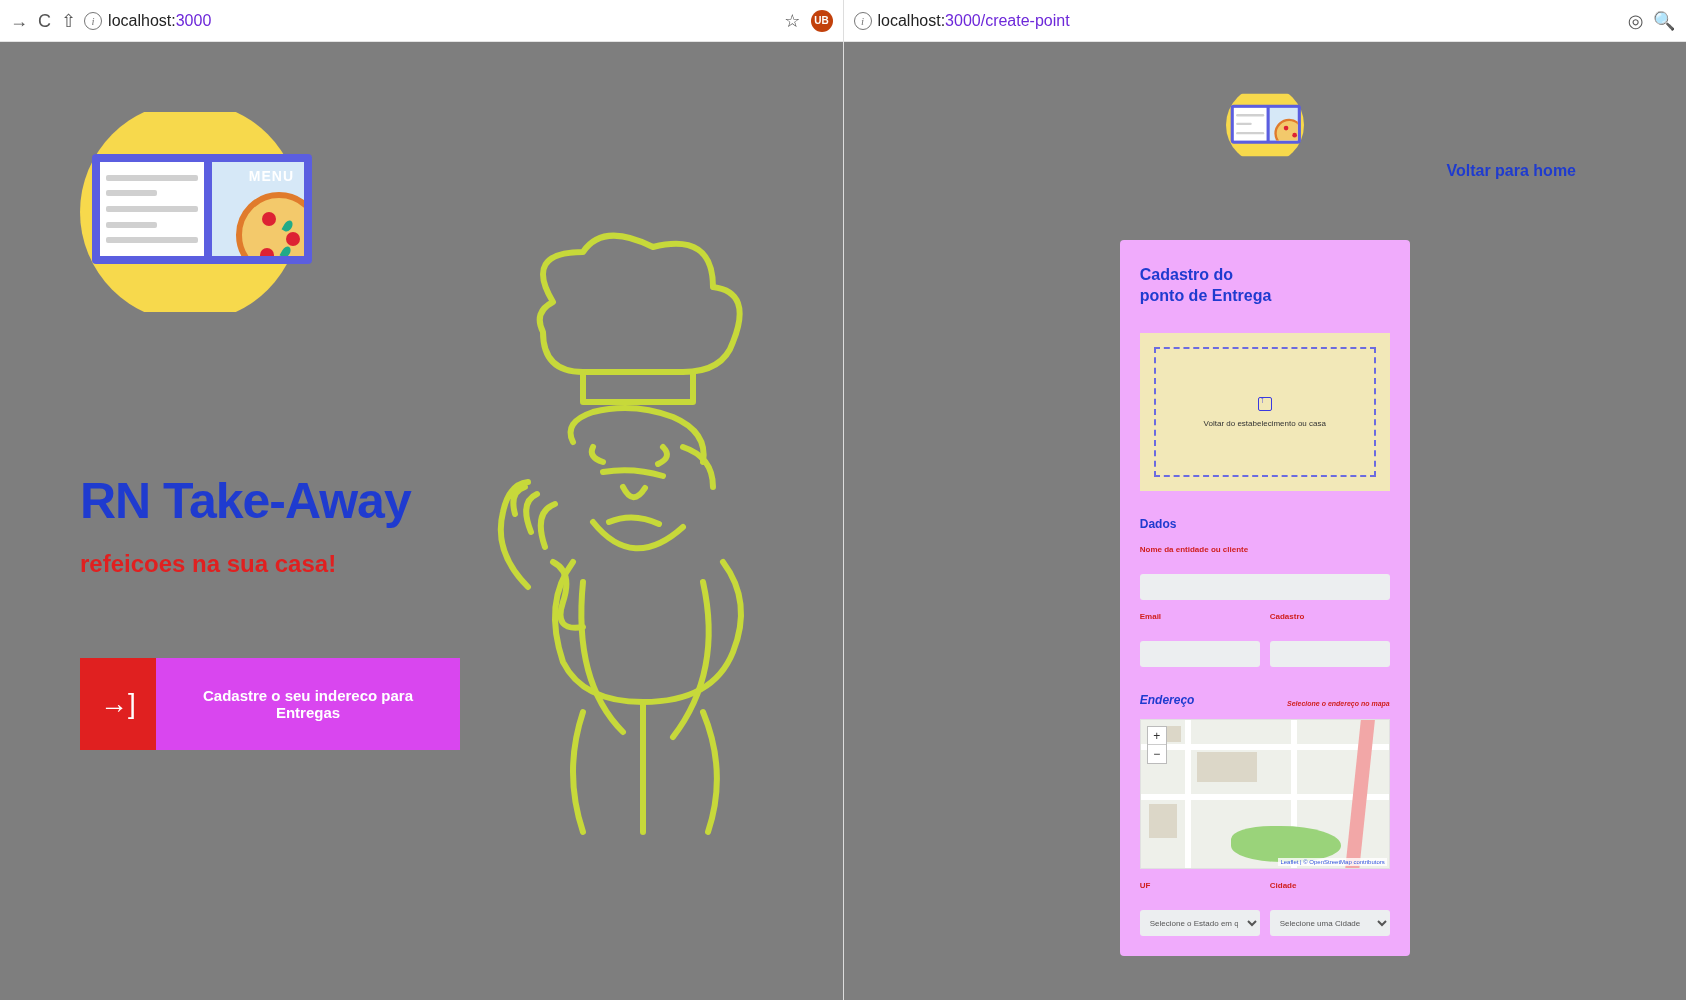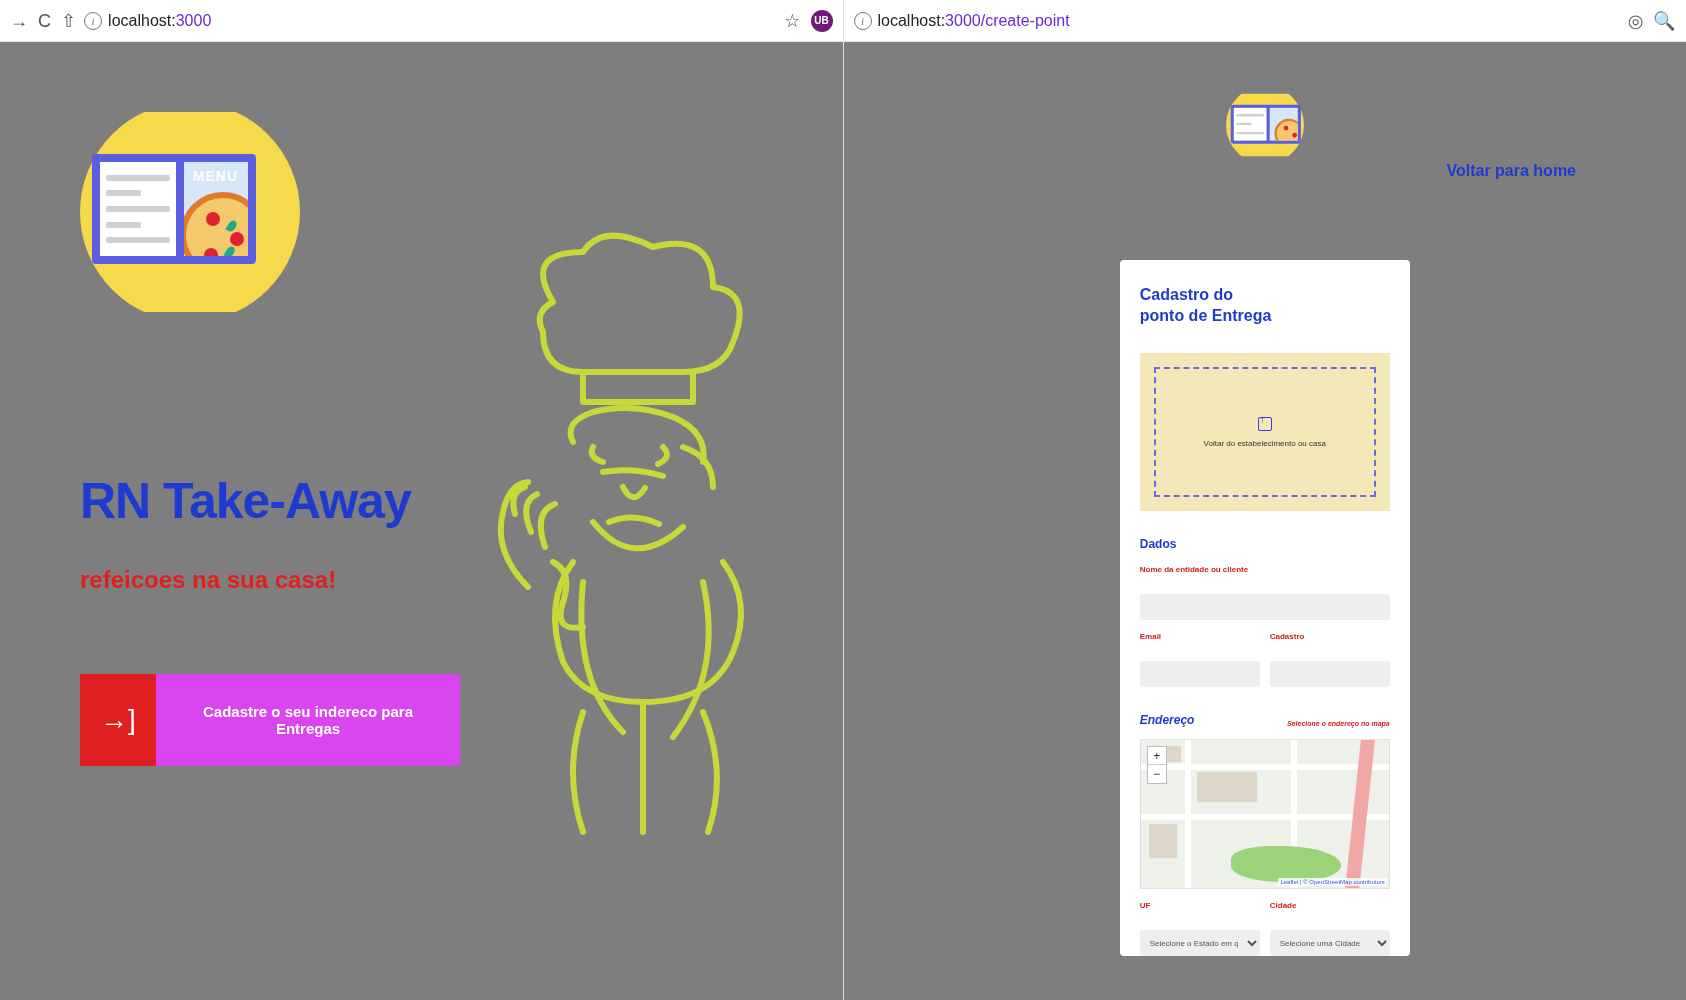--- a/index.html
+++ b/index.html
@@ -11,62 +11,62 @@
   
   .addr-bar { height:42px; background:#fff; display:flex; align-items:center; padding:0 10px; gap:8px; border-bottom:1px solid #e3e3e3; color:#555; font-size:16px; }
   .addr-bar .nav-icons { display:flex; gap:10px; align-items:center; color:#555; }
   .addr-bar .nav-icons span { font-size:18px; line-height:1; }
   .addr-bar .url-wrap { flex:1; display:flex; align-items:center; gap:6px; }
   .addr-bar .url-wrap .info-icon { width:18px; height:18px; border:1.5px solid #777; border-radius:50%; display:flex; align-items:center; justify-content:center; font-size:11px; color:#777; font-family:Georgia,serif; font-style:italic;}
   .addr-bar .url-host { color:#222; }
   .addr-bar .url-path { color:#6d28d9; }
   .addr-bar .right-icons { display:flex; gap:10px; align-items:center; }
   .addr-bar .star { font-size:18px; color:#444; }
-  .addr-bar .ub-badge { width:22px; height:22px; border-radius:50%; background:#701a75; color:#fff; font-size:10px; font-weight:bold; display:flex; align-items:center; justify-content:center; }
+  .addr-bar .ub-badge { width:22px; height:22px; border-radius:50%; background:#c2410c; color:#fff; font-size:10px; font-weight:bold; display:flex; align-items:center; justify-content:center; }
   .addr-bar .target-icon { font-size:18px; color:#555; }
   .addr-bar .mag-icon { font-size:18px; color:#555; }
 
   
   .content { flex:1; background:#7e7e7e; position:relative; overflow:hidden; }
 
   
   .home { padding:60px 80px 40px 80px; position:relative; height:100%; }
   .logo { width:220px; height:220px; position:relative; }
   .logo .sun { width:220px; height:220px; border-radius:50%; background:#f7d94c; position:absolute; top:0; left:0; clip-path: inset(10px 0 10px 0);}
-  .logo .menu-card { position:absolute; top:52px; left:12px; width:164px; height:110px; background:#5b5ee0; border-radius:4px; display:flex; }
+  .logo .menu-card { position:absolute; top:52px; left:12px; width:220px; height:110px; background:#5b5ee0; border-radius:4px; display:flex; }
   .logo .menu-left { flex:1; background:#fff; margin:8px 4px 8px 8px; display:flex; flex-direction:column; justify-content:space-around; padding:8px 6px; }
   .logo .menu-left .line { height:6px; background:#d0d0d0; border-radius:2px; }
   .logo .menu-left .line.short { width:55%; }
   .logo .menu-right { flex:1; background:#d6e8f7; margin:8px 8px 8px 4px; position:relative; overflow:hidden; }
   .logo .menu-right .menu-label { position:absolute; top:6px; right:10px; font-size:14px; font-weight:bold; color:#fff; letter-spacing:1px; }
   .logo .pizza { position:absolute; right:-18px; bottom:-22px; width:86px; height:86px; border-radius:50%; background:#f3c96b; border:6px solid #e07b2c; }
   .logo .pizza .pep { position:absolute; width:14px; height:14px; border-radius:50%; background:#d23; }
   .logo .pizza .p1 { top:14px; left:20px; }
   .logo .pizza .p2 { top:34px; left:44px; }
   .logo .pizza .p3 { top:50px; left:18px; }
   .logo .pizza .leaf { position:absolute; width:8px; height:12px; background:#2a8; border-radius:50% 50% 50% 0; transform:rotate(30deg); }
   .logo .pizza .l1 { top:22px; left:42px; }
   .logo .pizza .l2 { top:48px; left:40px; }
 
   .chef { position:absolute; top:190px; right:30px; width:380px; height:620px; }
   .chef svg { width:100%; height:100%; }
 
   .hero-title { font-size:50px; font-weight:900; color:#1f3bcf; margin-top:150px; letter-spacing:-1px; }
-  .hero-sub { font-size:24px; font-weight:600; color:#e02020; margin-top:36px; }
+  .hero-sub { font-size:24px; font-weight:600; color:#e02020; margin-top:20px; }
 
   .cta { margin-top:80px; width:380px; height:92px; display:flex; cursor:pointer; }
   .cta .cta-icon { width:76px; background:#e02020; color:#fff; display:flex; align-items:center; justify-content:center; font-size:28px; }
   .cta .cta-text { flex:1; background:#d946ef; color:#fff; display:flex; align-items:center; justify-content:center; font-size:15px; font-weight:600; padding:0 16px; text-align:center; }
 
   
   .cp { height:100%; display:flex; flex-direction:column; align-items:center; padding:44px 40px; position:relative; }
   .cp .cp-logo { width:100px; height:100px; transform:scale(0.78); transform-origin:top center; }
   .cp .cp-back { position:absolute; top:120px; right:110px; color:#1f3bcf; font-size:16px; font-weight:600; }
 
-  .form-card { width:290px; background:#ffffff; border-radius:4px; margin-top:120px; padding:24px 20px 0 20px; display:flex; flex-direction:column; gap:26px; }
+  .form-card { width:290px; background:#f0abfc; border-radius:4px; margin-top:120px; padding:24px 20px 20px 20px; display:flex; flex-direction:column; gap:26px; }
   .form-title { color:#1f3bcf; font-size:16px; font-weight:900; line-height:1.35; }
   .dropzone-outer { background:#f2e8b8; padding:14px; }
   .dropzone { border:2px dashed #6b6be0; height:130px; display:flex; flex-direction:column; align-items:center; justify-content:center; gap:8px; }
   .dropzone .dz-icon { width:14px; height:14px; border:1.5px solid #3a3ae0; border-radius:2px; position:relative; }
   .dropzone .dz-icon::after { content:"↑"; position:absolute; top:-4px; left:1px; font-size:10px; color:#3a3ae0; }
   .dropzone .dz-text { font-size:8px; color:#333; text-align:center; }
 
   .section-h { color:#1f3bcf; font-size:12px; font-weight:900; }
   .field-row { display:flex; gap:10px; }
   .field { flex:1; display:flex; flex-direction:column; gap:20px; }

